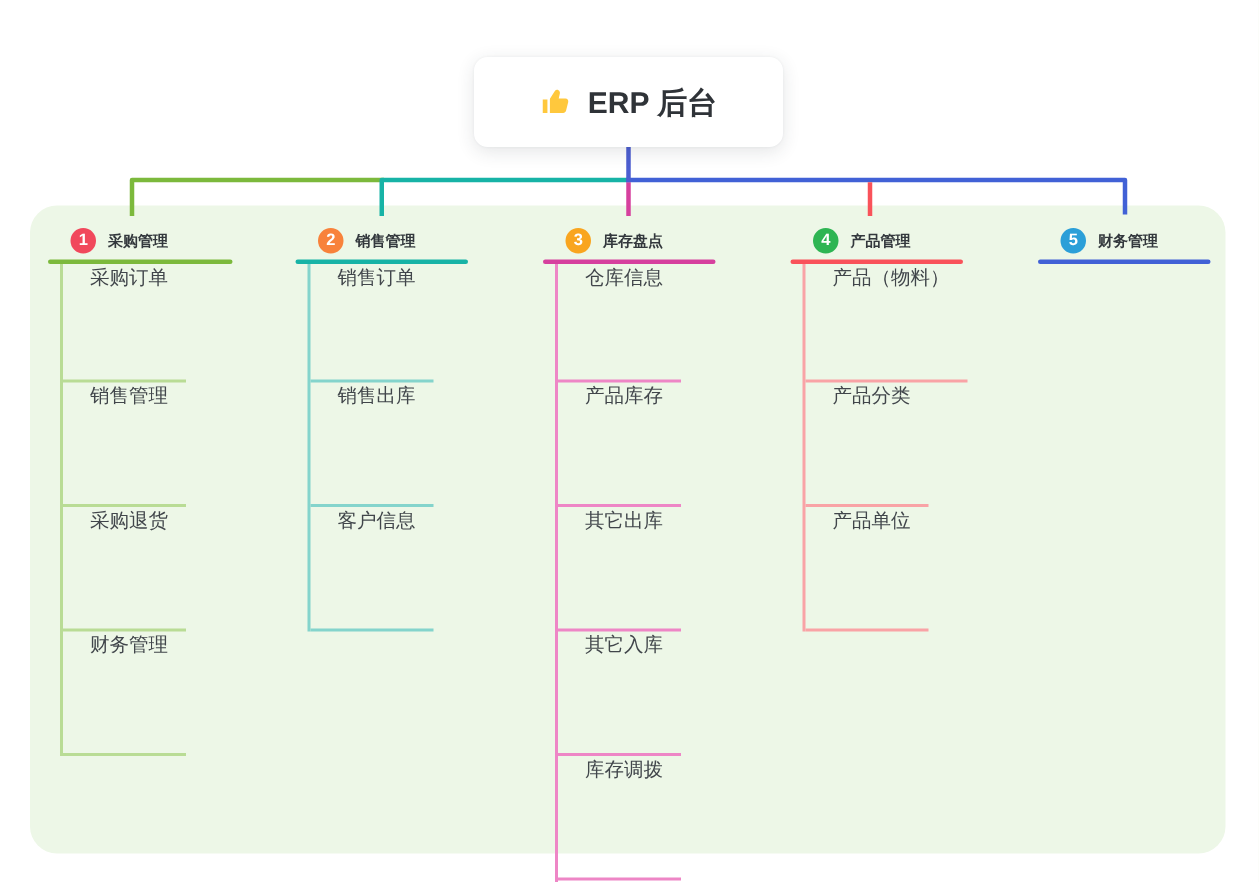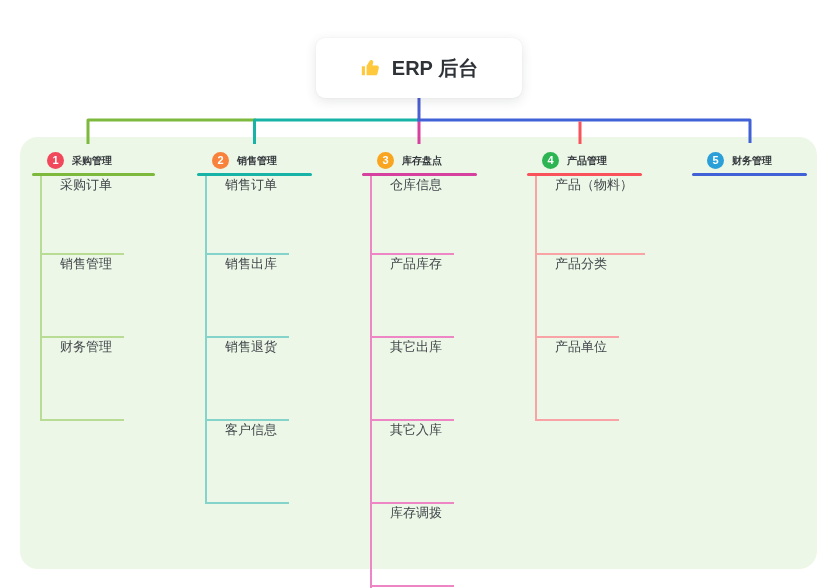--- a/index.html
+++ b/index.html
@@ -79,40 +79,40 @@
     </div>
     <div class="underline" style="width:123px"></div>
     <div class="children">
       <div class="child">
           <span>采购订单</span>
         </div>
       <div class="child">
           <span>销售管理</span>
         </div>
       <div class="child">
+          <span>采购退货</span>
+        </div>
+      <div class="child">
           <span>财务管理</span>
         </div>
     </div>
   </div>
 
   <div class="branch" style="left: 197px; --line: #17b3a6; --cl: #84d4cc; --badge: #f8823b;">
     <div class="head">
       <span class="badge">2</span>
       <span class="blabel">销售管理</span>
     </div>
     <div class="underline" style="width:115px"></div>
     <div class="children">
       <div class="child">
           <span>销售订单</span>
         </div>
       <div class="child">
           <span>销售出库</span>
-        </div>
-      <div class="child">
-          <span>销售退货</span>
         </div>
       <div class="child">
           <span>客户信息</span>
         </div>
     </div>
   </div>
 
   <div class="branch" style="left: 362px; --line: #d6409e; --cl: #ee86c6; --badge: #f9a51f;">
     <div class="head">
       <span class="badge">3</span>

